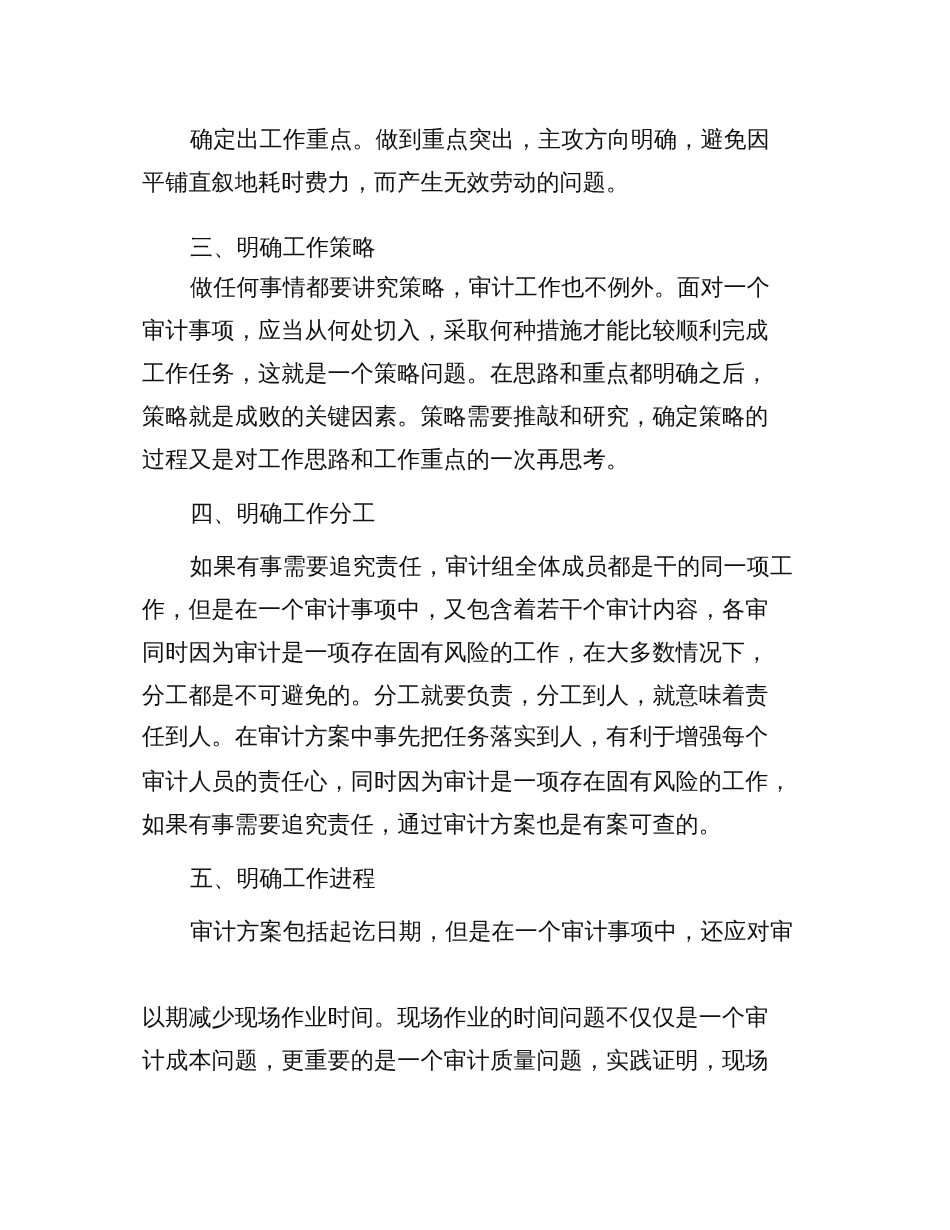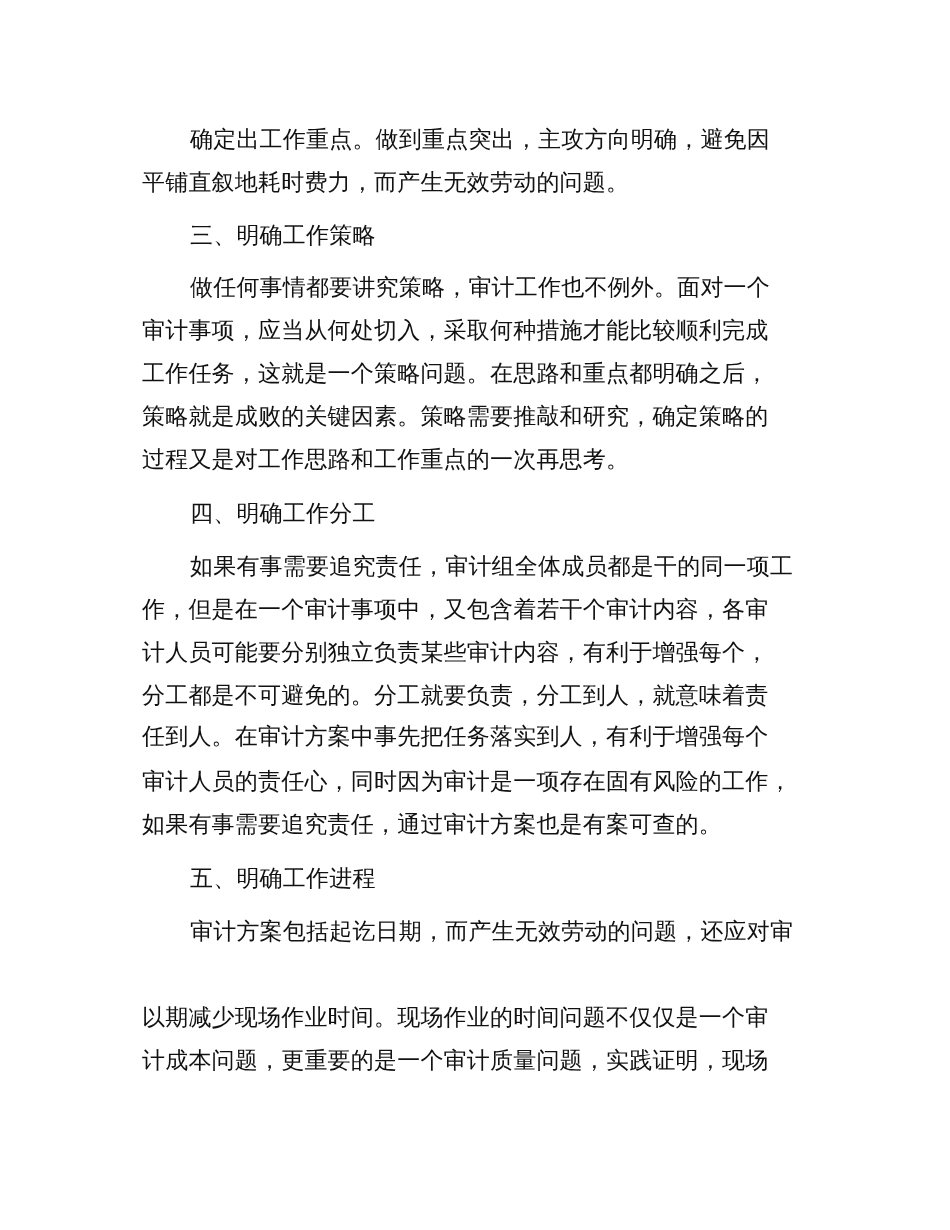--- a/index.html
+++ b/index.html
@@ -9,31 +9,31 @@
   .line { position: absolute; left: 142px; font-size: 23px; line-height: 30px;
           white-space: nowrap; letter-spacing: 0.2px; }
   .line.indent { left: 190px; }
 </style>
 </head>
 <body>
 
 <div class="page">
   <div class="line indent" style="top:124px">确定出工作重点。做到重点突出，主攻方向明确，避免因</div>
   <div class="line" style="top:167px">平铺直叙地耗时费力，而产生无效劳动的问题。</div>
-  <div class="line indent" style="top:220px">三、明确工作策略</div>
+  <div class="line indent" style="top:232px">三、明确工作策略</div>
   <div class="line indent" style="top:272px">做任何事情都要讲究策略，审计工作也不例外。面对一个</div>
   <div class="line" style="top:315px">审计事项，应当从何处切入，采取何种措施才能比较顺利完成</div>
   <div class="line" style="top:358px">工作任务，这就是一个策略问题。在思路和重点都明确之后，</div>
   <div class="line" style="top:401px">策略就是成败的关键因素。策略需要推敲和研究，确定策略的</div>
   <div class="line" style="top:444px">过程又是对工作思路和工作重点的一次再思考。</div>
   <div class="line indent" style="top:498px">四、明确工作分工</div>
   <div class="line indent" style="top:551px">如果有事需要追究责任，审计组全体成员都是干的同一项工</div>
   <div class="line" style="top:594px">作，但是在一个审计事项中，又包含着若干个审计内容，各审</div>
-  <div class="line" style="top:637px">计人员可能要分别独立负责某些审计内容，有利于增强每个，</div>
+  <div class="line" style="top:637px">同时因为审计是一项存在固有风险的工作，在大多数情况下，</div>
   <div class="line" style="top:680px">分工都是不可避免的。分工就要负责，分工到人，就意味着责</div>
   <div class="line" style="top:721px">任到人。在审计方案中事先把任务落实到人，有利于增强每个</div>
   <div class="line" style="top:766px">审计人员的责任心，同时因为审计是一项存在固有风险的工作，</div>
   <div class="line" style="top:809px">如果有事需要追究责任，通过审计方案也是有案可查的。</div>
   <div class="line indent" style="top:863px">五、明确工作进程</div>
-  <div class="line indent" style="top:916px">审计方案包括起讫日期，而产生无效劳动的问题，还应对审</div>
+  <div class="line indent" style="top:916px">审计方案包括起讫日期，但是在一个审计事项中，还应对审</div>
   <div class="line" style="top:1002px">以期减少现场作业时间。现场作业的时间问题不仅仅是一个审</div>
   <div class="line" style="top:1045px">计成本问题，更重要的是一个审计质量问题，实践证明，现场</div>
 </div>
 
 </body></html>

